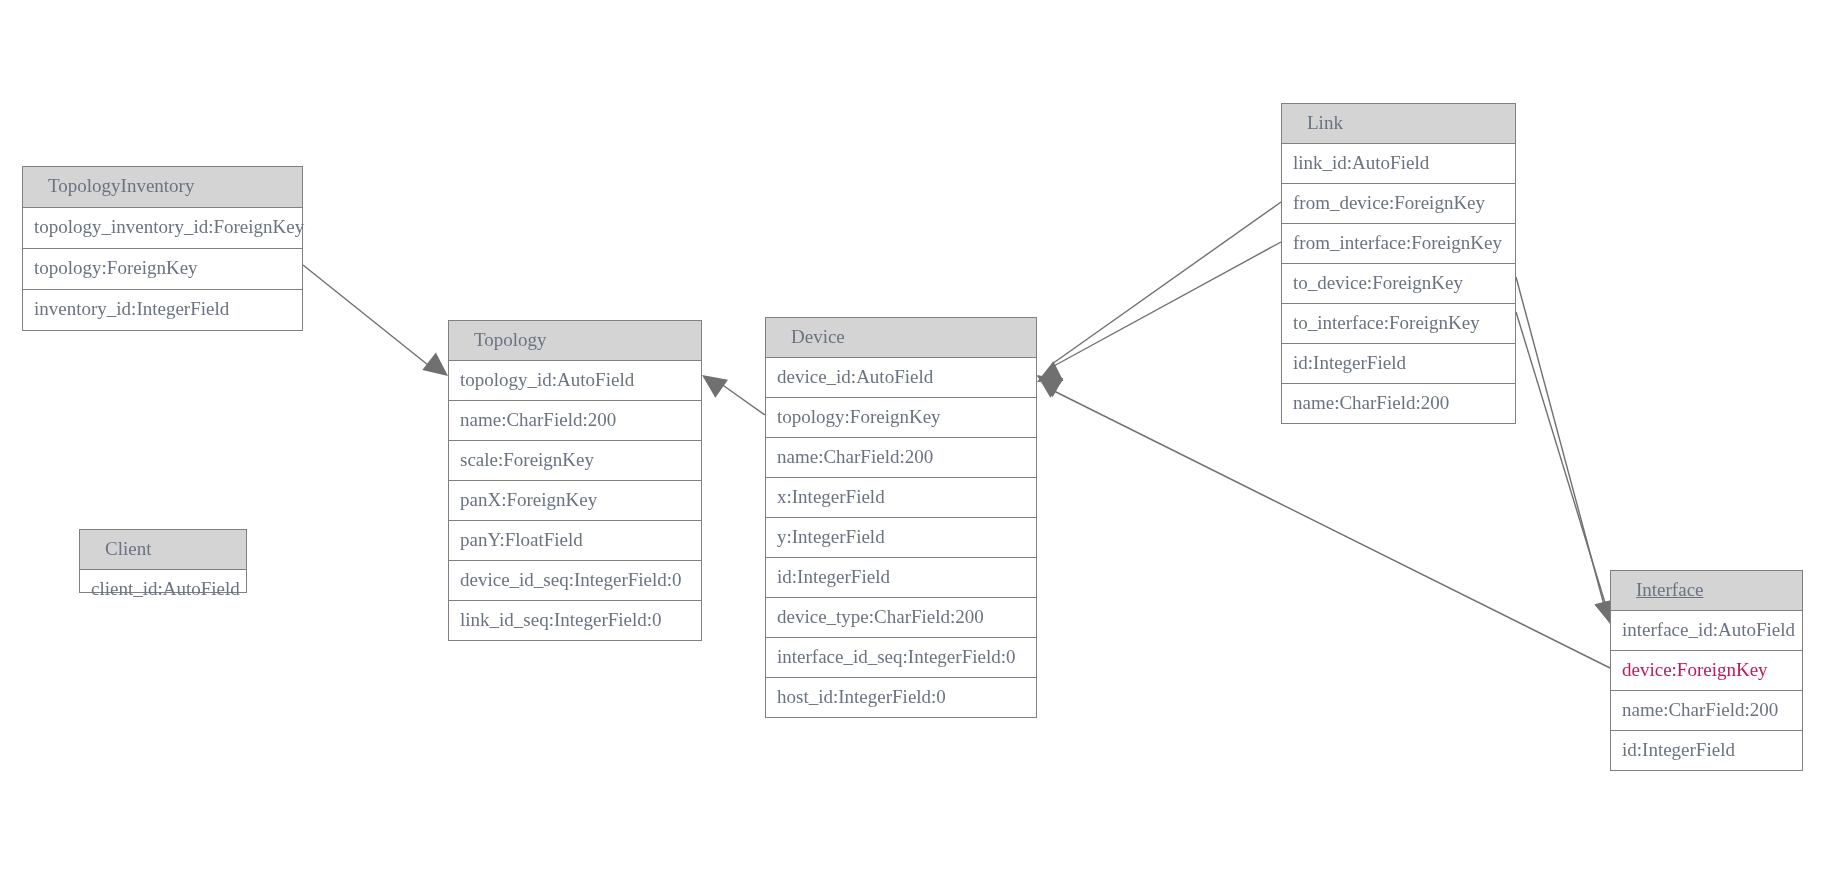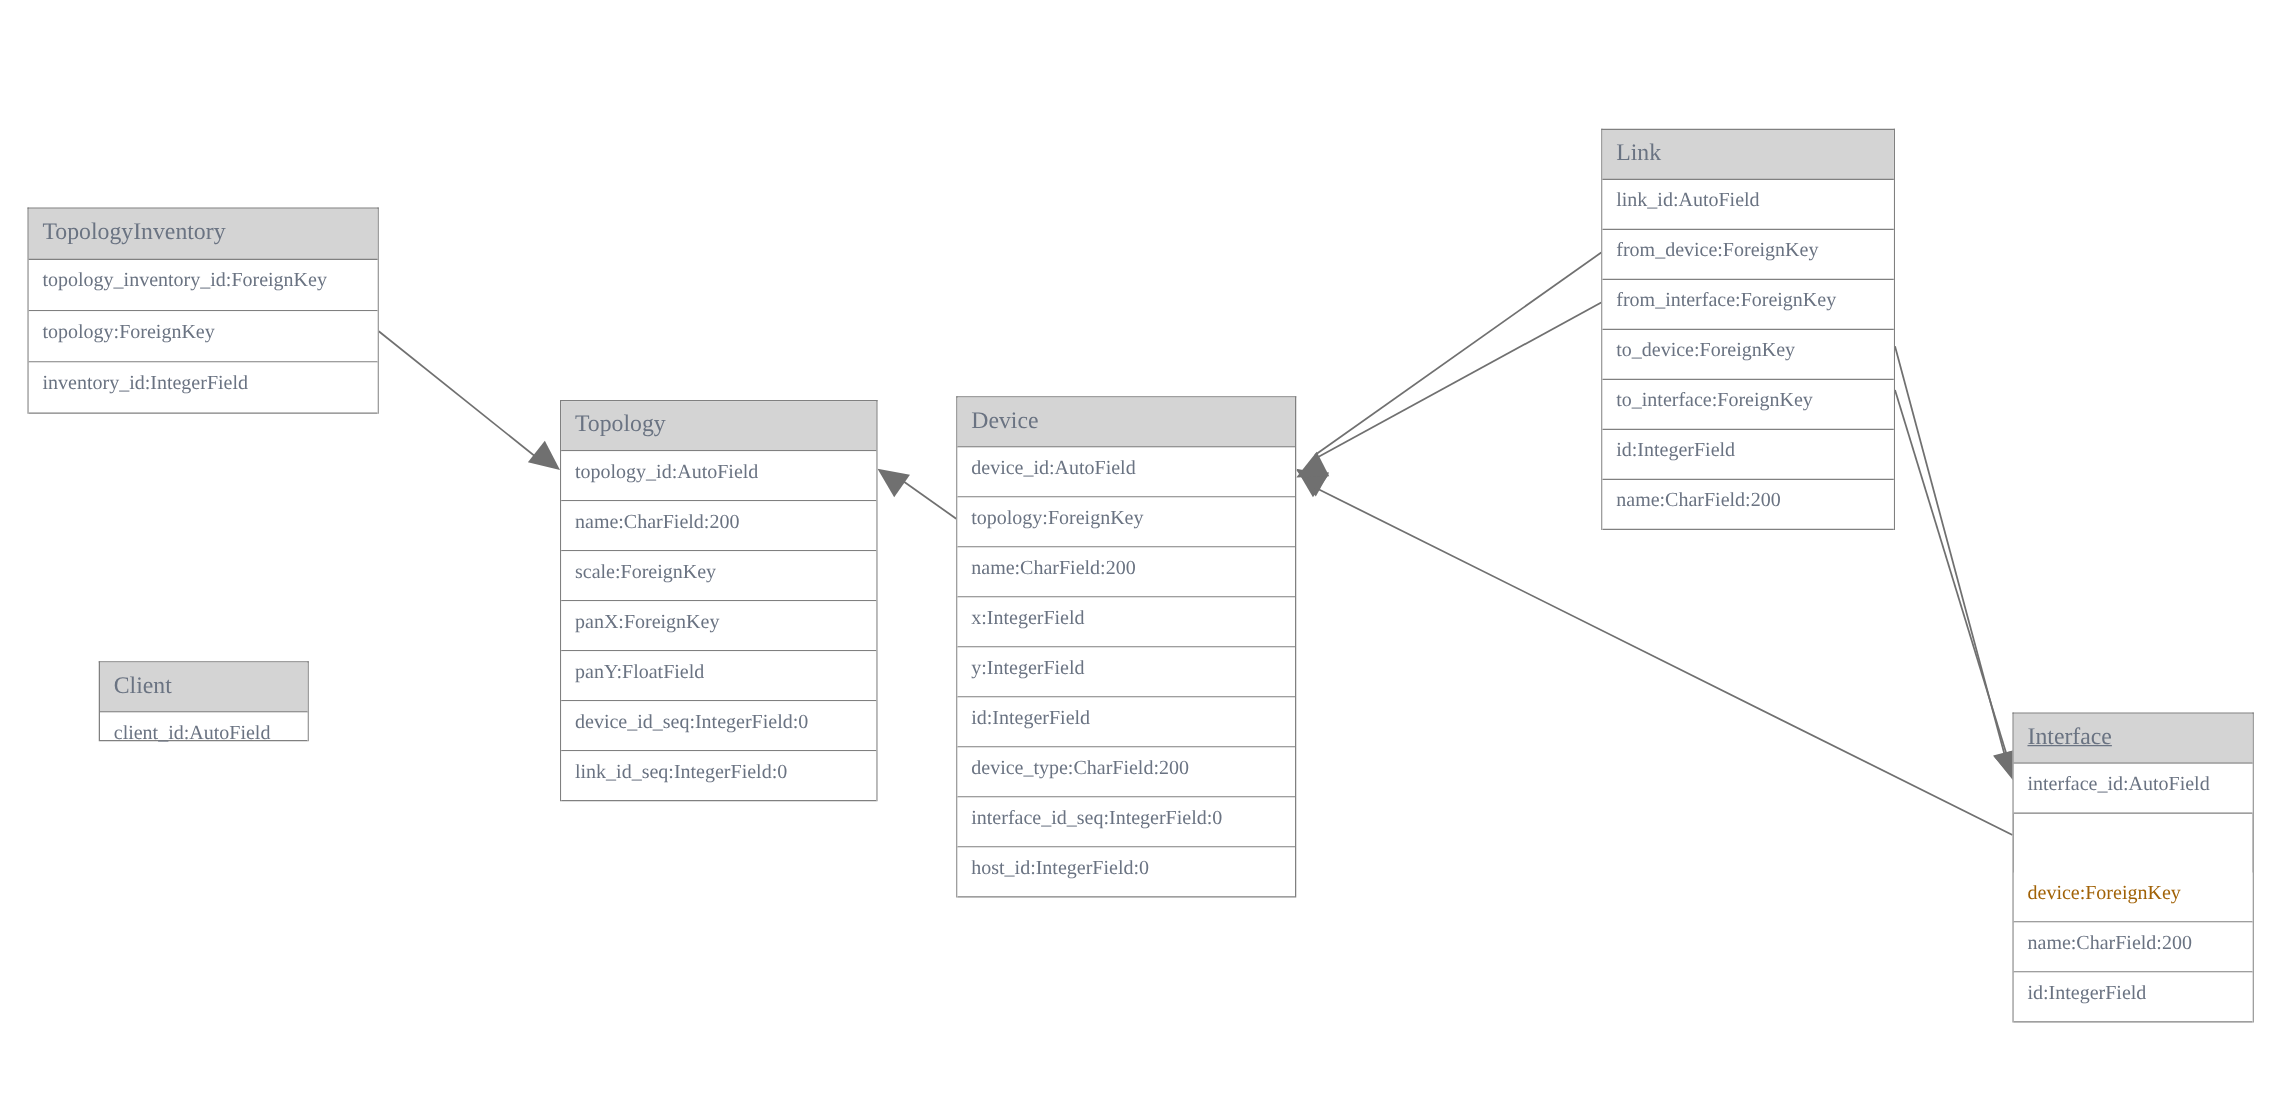--- a/index.html
+++ b/index.html
@@ -34,29 +34,29 @@
     border: 1px solid #808080;
     border-bottom: none;
   }
   .entity-header {
     box-sizing: border-box;
     background: #d4d4d4;
     border-bottom: 1px solid #808080;
     color: #6a7382;
     font-size: 19px;
     line-height: 1;
-    padding: 9px 0 10px 11px;
+    padding: 9px 0 10px 25px;
     white-space: nowrap;
   }
   .entity-field {
     box-sizing: border-box;
     background: #ffffff;
     border-bottom: 1px solid #808080;
     color: #6a7382;
-    font-size: 16px;
+    font-size: 19px;
     line-height: 1;
     padding: 9px 0 10px 11px;
     white-space: nowrap;
   }
 </style>
 </head>
 <body>
 
 <div id="canvas">
 
@@ -126,21 +126,21 @@
         <div class="entity-field" style="color: rgb(106, 115, 130); border-bottom-color: rgb(128, 128, 128); height: 40px;">from_device:ForeignKey</div>
         <div class="entity-field" style="color: rgb(106, 115, 130); border-bottom-color: rgb(128, 128, 128); height: 40px;">from_interface:ForeignKey</div>
         <div class="entity-field" style="color: rgb(106, 115, 130); border-bottom-color: rgb(128, 128, 128); height: 40px;">to_device:ForeignKey</div>
         <div class="entity-field" style="color: rgb(106, 115, 130); border-bottom-color: rgb(128, 128, 128); height: 40px;">to_interface:ForeignKey</div>
         <div class="entity-field" style="color: rgb(106, 115, 130); border-bottom-color: rgb(128, 128, 128); height: 40px;">id:IntegerField</div>
         <div class="entity-field" style="color: rgb(106, 115, 130); border-bottom-color: rgb(128, 128, 128); height: 40px;">name:CharField:200</div>
       </div>
       <div class="entity" style="left: 1610px; top: 570px; width: 193px; border-color: rgb(128, 128, 128);">
         <div class="entity-header" style="background: rgb(212, 212, 212); color: rgb(106, 115, 130); border-bottom-color: rgb(128, 128, 128); height: 40px; text-decoration: underline;">Interface</div>
         <div class="entity-field" style="color: rgb(106, 115, 130); border-bottom-color: rgb(128, 128, 128); height: 40px;">interface_id:AutoField</div>
-        <div class="entity-field" style="color: #a16207; border-bottom-color: rgb(128, 128, 128); height: 40px; margin-top: 47px;">device:ForeignKey</div>
+        <div class="entity-field" style="color: #be185d; border-bottom-color: rgb(128, 128, 128); height: 40px;">device:ForeignKey</div>
         <div class="entity-field" style="color: rgb(106, 115, 130); border-bottom-color: rgb(128, 128, 128); height: 40px;">name:CharField:200</div>
         <div class="entity-field" style="color: rgb(106, 115, 130); border-bottom-color: rgb(128, 128, 128); height: 40px;">id:IntegerField</div>
       </div>
       <div class="entity" style="left: 79px; top: 529px; width: 168px; border-color: rgb(128, 128, 128);">
         <div class="entity-header" style="background: rgb(212, 212, 212); color: rgb(106, 115, 130); border-bottom-color: rgb(128, 128, 128); height: 40px;">Client</div>
         <div class="entity-field" style="color: rgb(106, 115, 130); border-bottom-color: rgb(128, 128, 128); height: 23px;">client_id:AutoField</div>
       </div>
     </div>
 
 </div>

